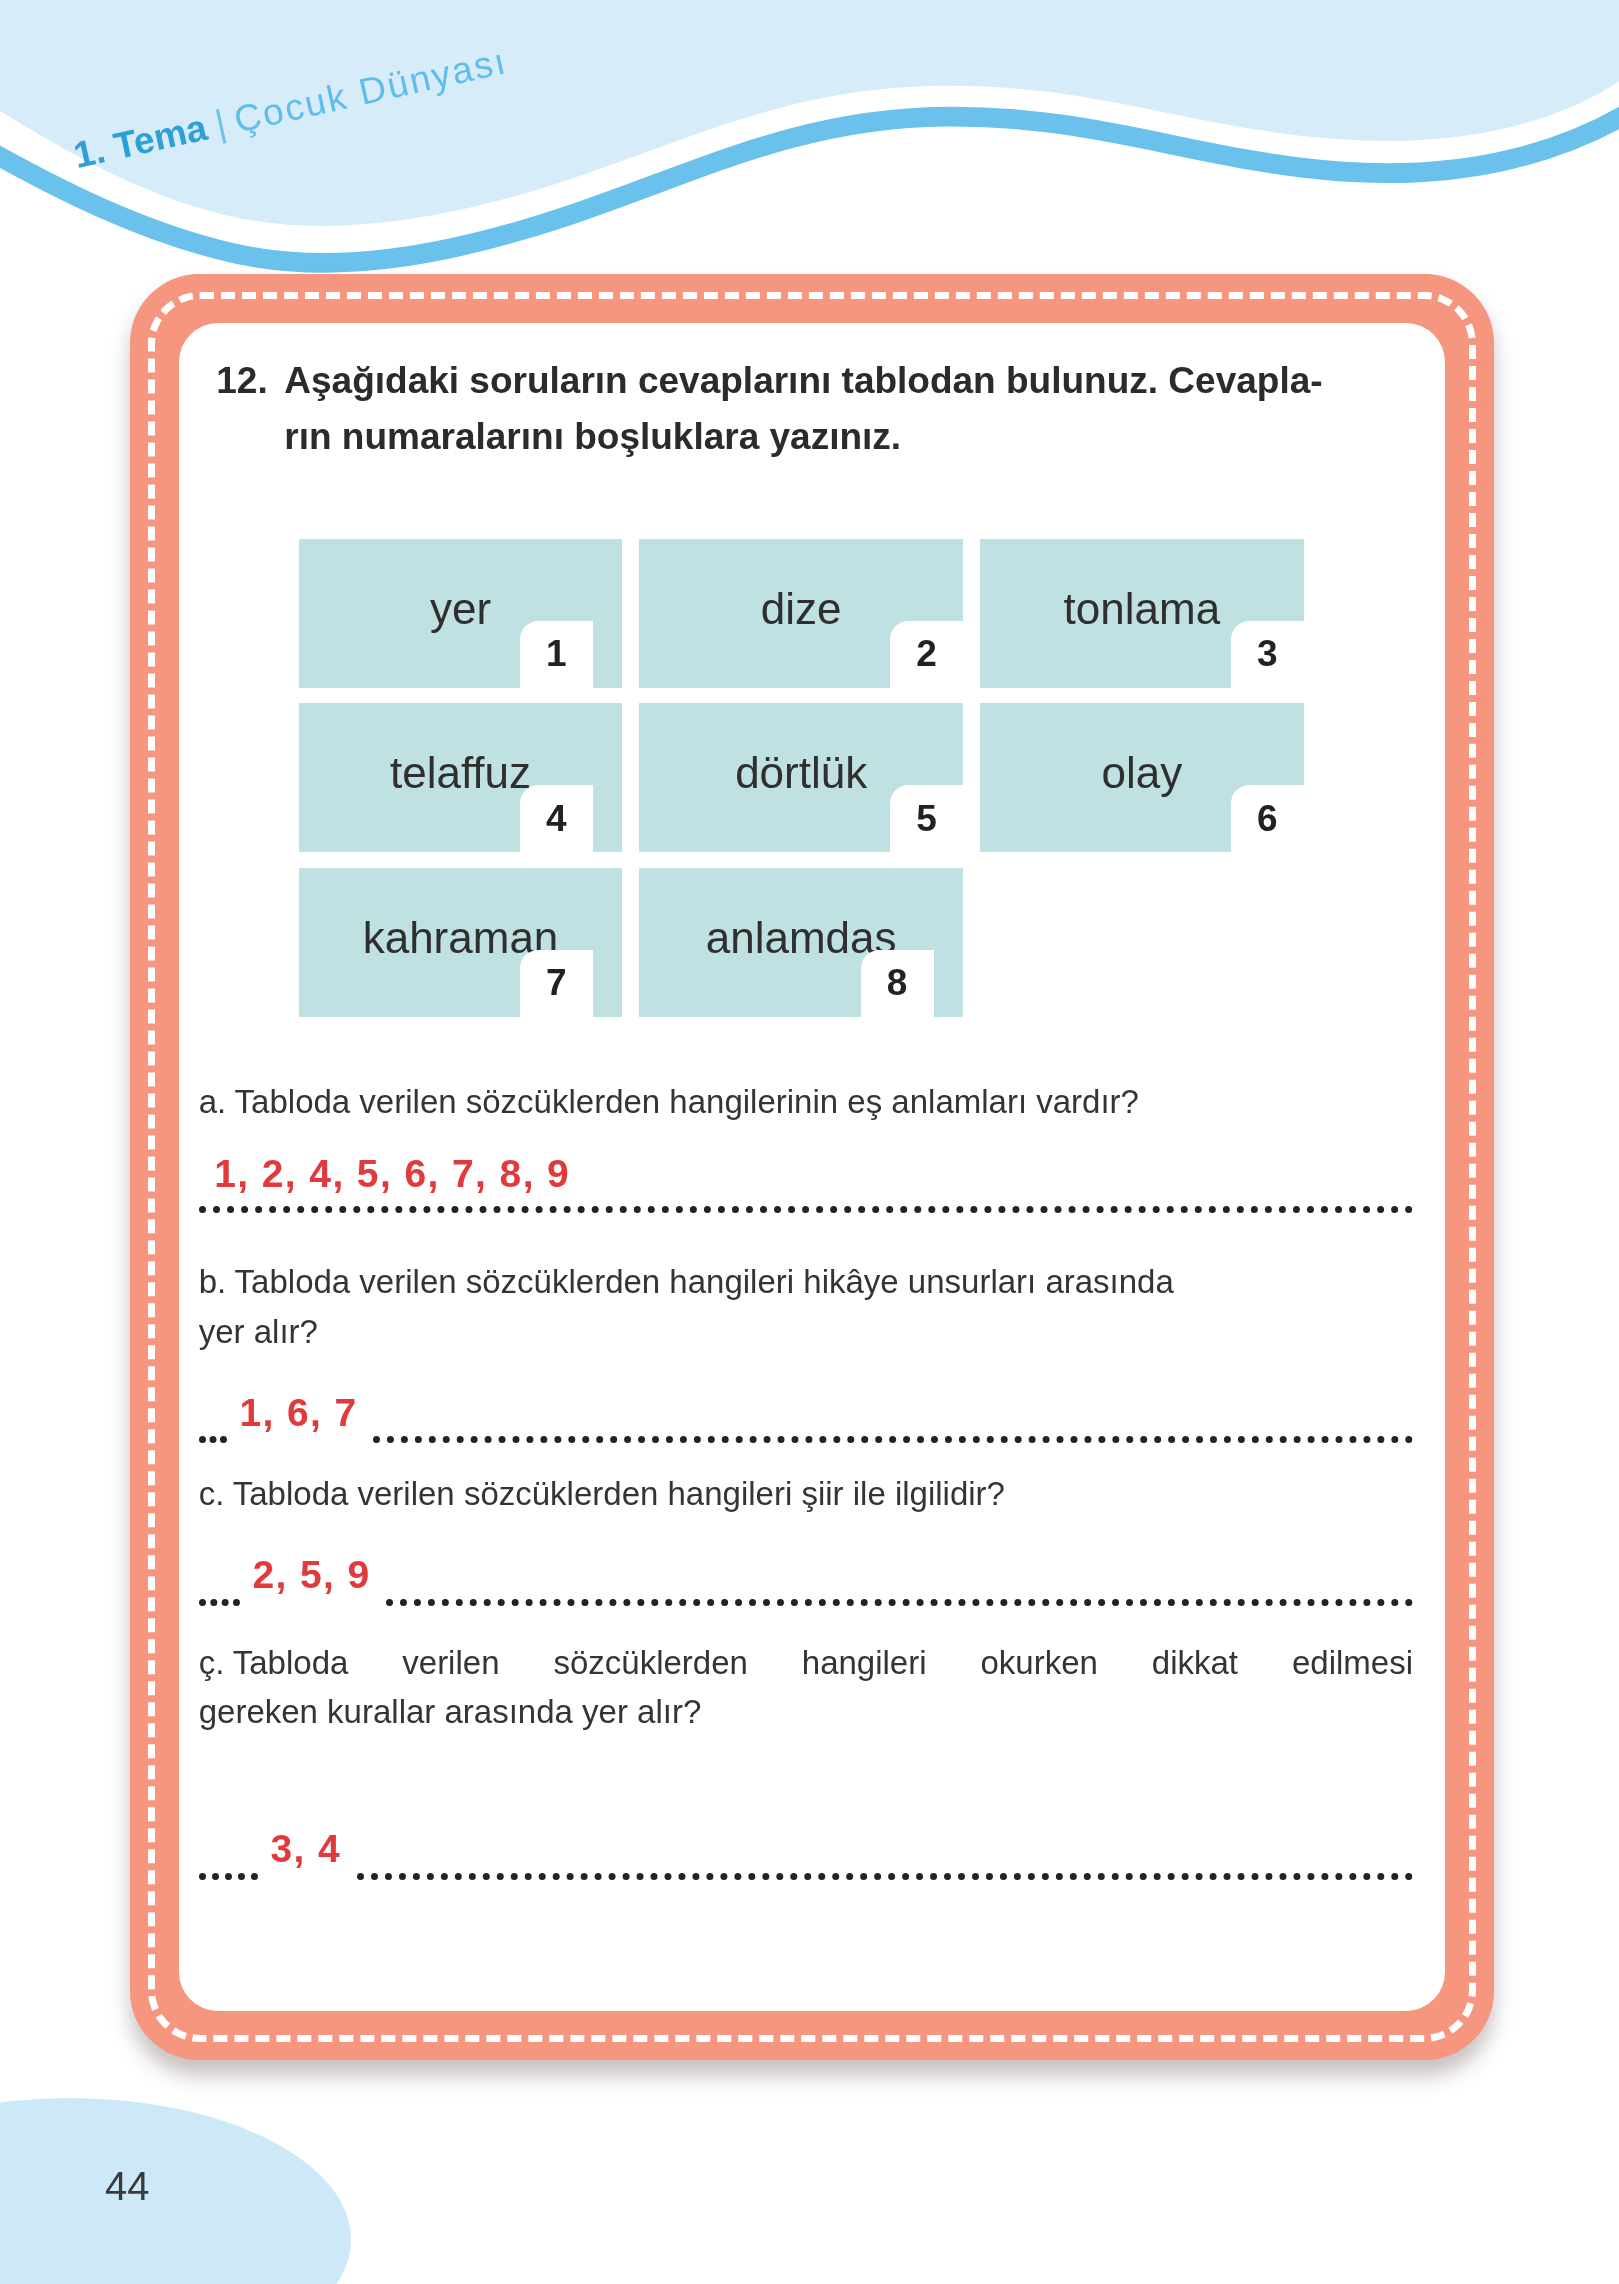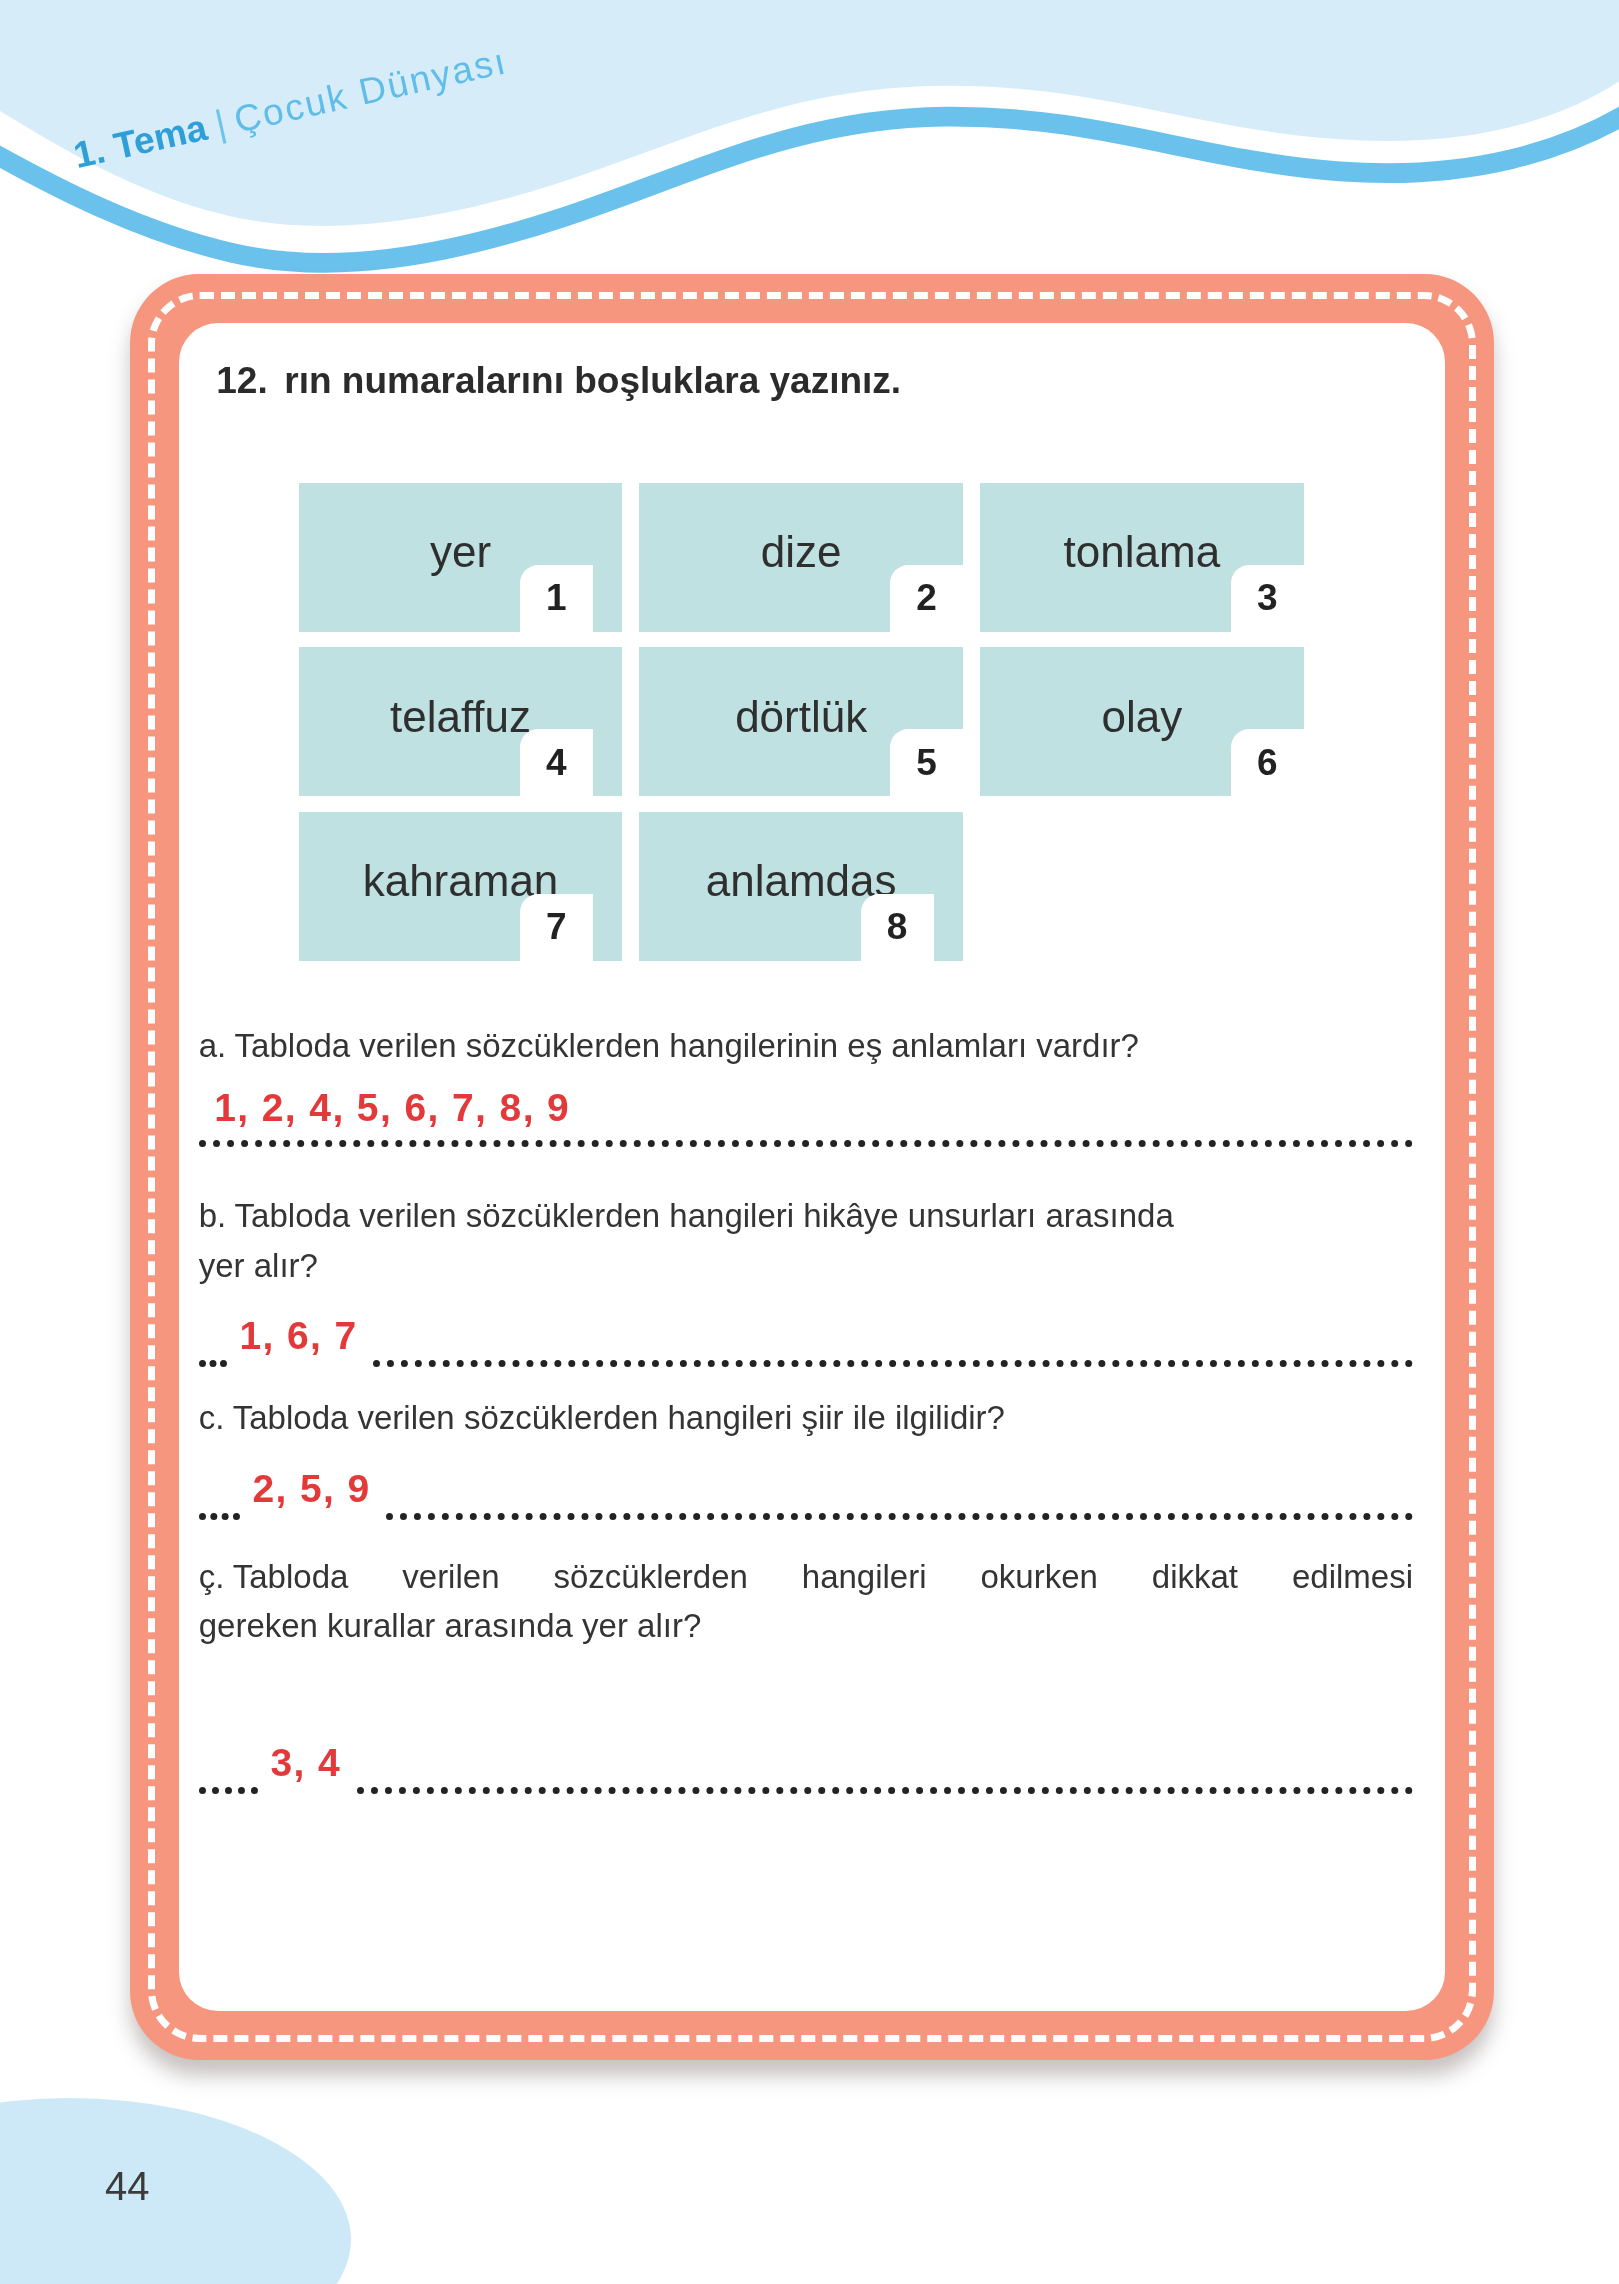--- a/index.html
+++ b/index.html
@@ -64,21 +64,21 @@
   .questions{margin-top:60px;color:#343434;font-size:33px;line-height:1.5;}
   .question{margin:0;}
   .q-label{margin-right:8.4px;}
   .q-line2{display:block;}
   .q-justify-line{display:block;text-align:justify;text-align-last:justify;}
   .mt-b{margin-top:44px;}
   .mt-c{margin-top:26px;}
   .mt-cc{margin-top:32px;}
 
   
-  .answer-row{position:relative;height:67px;margin-top:10px;}
+  .answer-row{position:relative;height:67px;margin-top:20px;}
   .answer-red{
     color:#e23a3a;font-weight:700;font-size:39px;letter-spacing:1.4px;
     white-space:nowrap;
   }
   .answer-a .answer-red{position:absolute;left:15.5px;bottom:9.8px;}
   .dots-full{position:absolute;left:0;right:0;bottom:0;border-bottom:7.7px dotted #232323;}
   .answer-flex{display:flex;align-items:flex-end;}
   .dots-seg{border-bottom:7.7px dotted #232323;height:0;flex:0 0 auto;}
   .dots-grow{flex:1 1 auto;}
   .lead-b{width:28px;}
@@ -109,20 +109,21 @@
     <span class="theme-label">1. Tema</span><span class="theme-sep">|</span><span class="theme-title">Çocuk Dünyası</span>
   </div>
 
   <div class="panel">
     <div class="dashed-border"></div>
     <div class="content-card">
 
       <div class="title-row">
         <div class="exercise-number">12.</div>
         <div class="exercise-instruction">
+          <span>Aşağıdaki soruların cevaplarını tablodan bulunuz. Cevapla-</span>
           <span>rın numaralarını boşluklara yazınız.</span>
         </div>
       </div>
 
       <div class="word-grid">
         <div class="cell">
           <span class="word">yer</span>
           <span class="tab">
               <span>1</span>
             </span>

